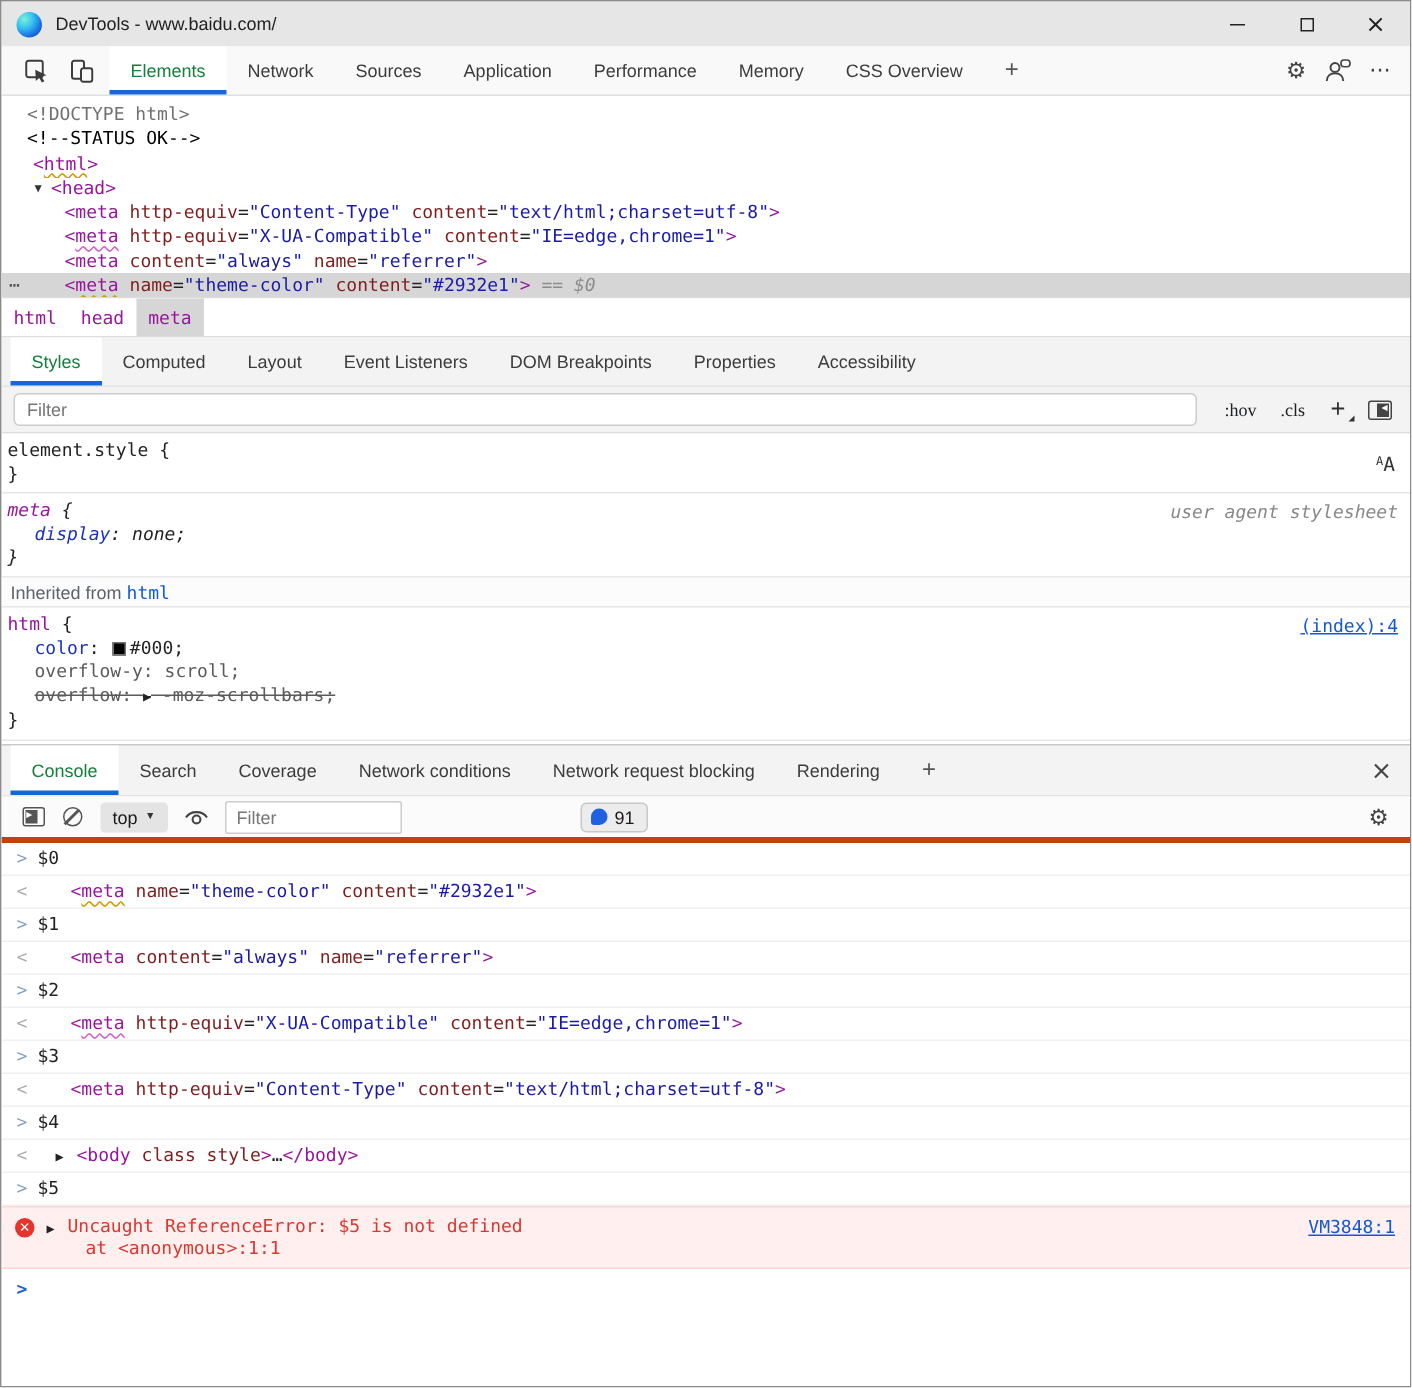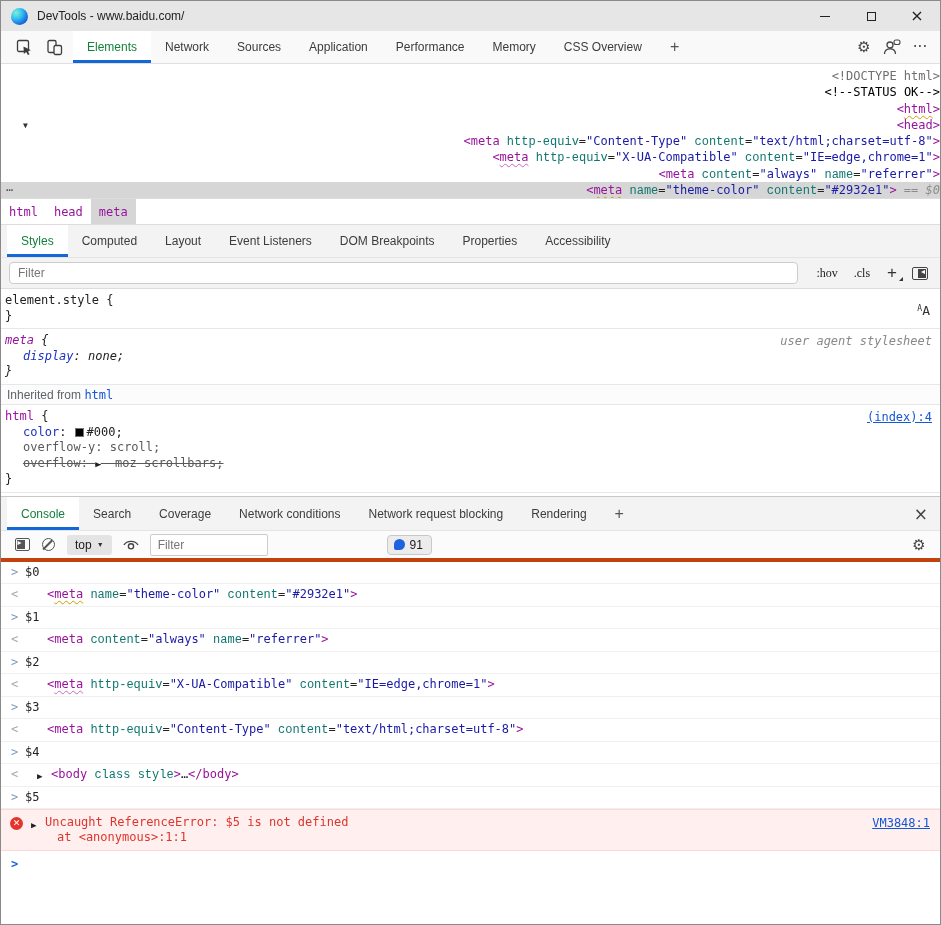--- a/index.html
+++ b/index.html
@@ -24,29 +24,29 @@
   .tool-icon { width:30px; height:26px; display:flex; align-items:center; justify-content:center; }
   .tabs { display:flex; align-items:stretch; }
   .tab { display:flex; align-items:center; padding:3px 14px 0 14px; font-size:12px; color:#3c3c3c; border-bottom:3px solid transparent; white-space:nowrap; }
   .tab.active { background:#fff; color:#15803d; border-bottom-color:#1467d6; }
   .plus-btn { display:flex; align-items:center; padding:0 14px; font-size:16px; color:#555; }
   .right-icons { margin-left:auto; display:flex; align-items:center; padding-right:6px; }
   .ricon { width:28px; height:26px; display:flex; align-items:center; justify-content:center; font-size:15px; color:#444; font-family:"DejaVu Sans",sans-serif; }
 
   
   .dom-tree { height:135px; border-bottom:1px solid #ddd; background:#fff; padding-top:4px;
-    font-family:"DejaVu Sans Mono","Liberation Mono",monospace; font-size:12px; flex:0 0 auto; overflow:hidden;text-align:right; }
+    font-family:"DejaVu Sans Mono","Liberation Mono",monospace; font-size:12px; flex:0 0 auto; overflow:hidden; }
   .dom-line { height:16.3px; line-height:16.3px; white-space:pre; position:relative; }
   .dom-line.selected { background:#d6d6d6; }
   .gutter-dots { position:absolute; left:5px; top:0; color:#555; letter-spacing:1px; }
   .disc { position:absolute; font-size:8px; color:#333; top:1px; }
 
   
   .tk-tag { color:#97159c; }
-  .tk-attr { color:#0f766e;font-family:Liberation Mono, monospace; }
+  .tk-attr { color:#7f1d1d; }
   .tk-val { color:#1a1aa6; }
   .tk-plain { color:#222; }
   .tk-comment { color:#000000; }
   .tk-gray { color:#707070; }
   .tk-eq { color:#8c8c8c; font-style:italic; }
   .tk-sq-y { text-decoration:underline; text-decoration-style:wavy; text-decoration-color:#cf9c00; text-decoration-thickness:1px; text-underline-offset:2px; }
   .tk-sq-p { text-decoration:underline; text-decoration-style:wavy; text-decoration-color:#d165c8; text-decoration-thickness:1px; text-underline-offset:2px; }
 
   
   .breadcrumb { height:26px; border-bottom:1px solid #ddd; display:flex; align-items:stretch; background:#fff; flex:0 0 auto;

